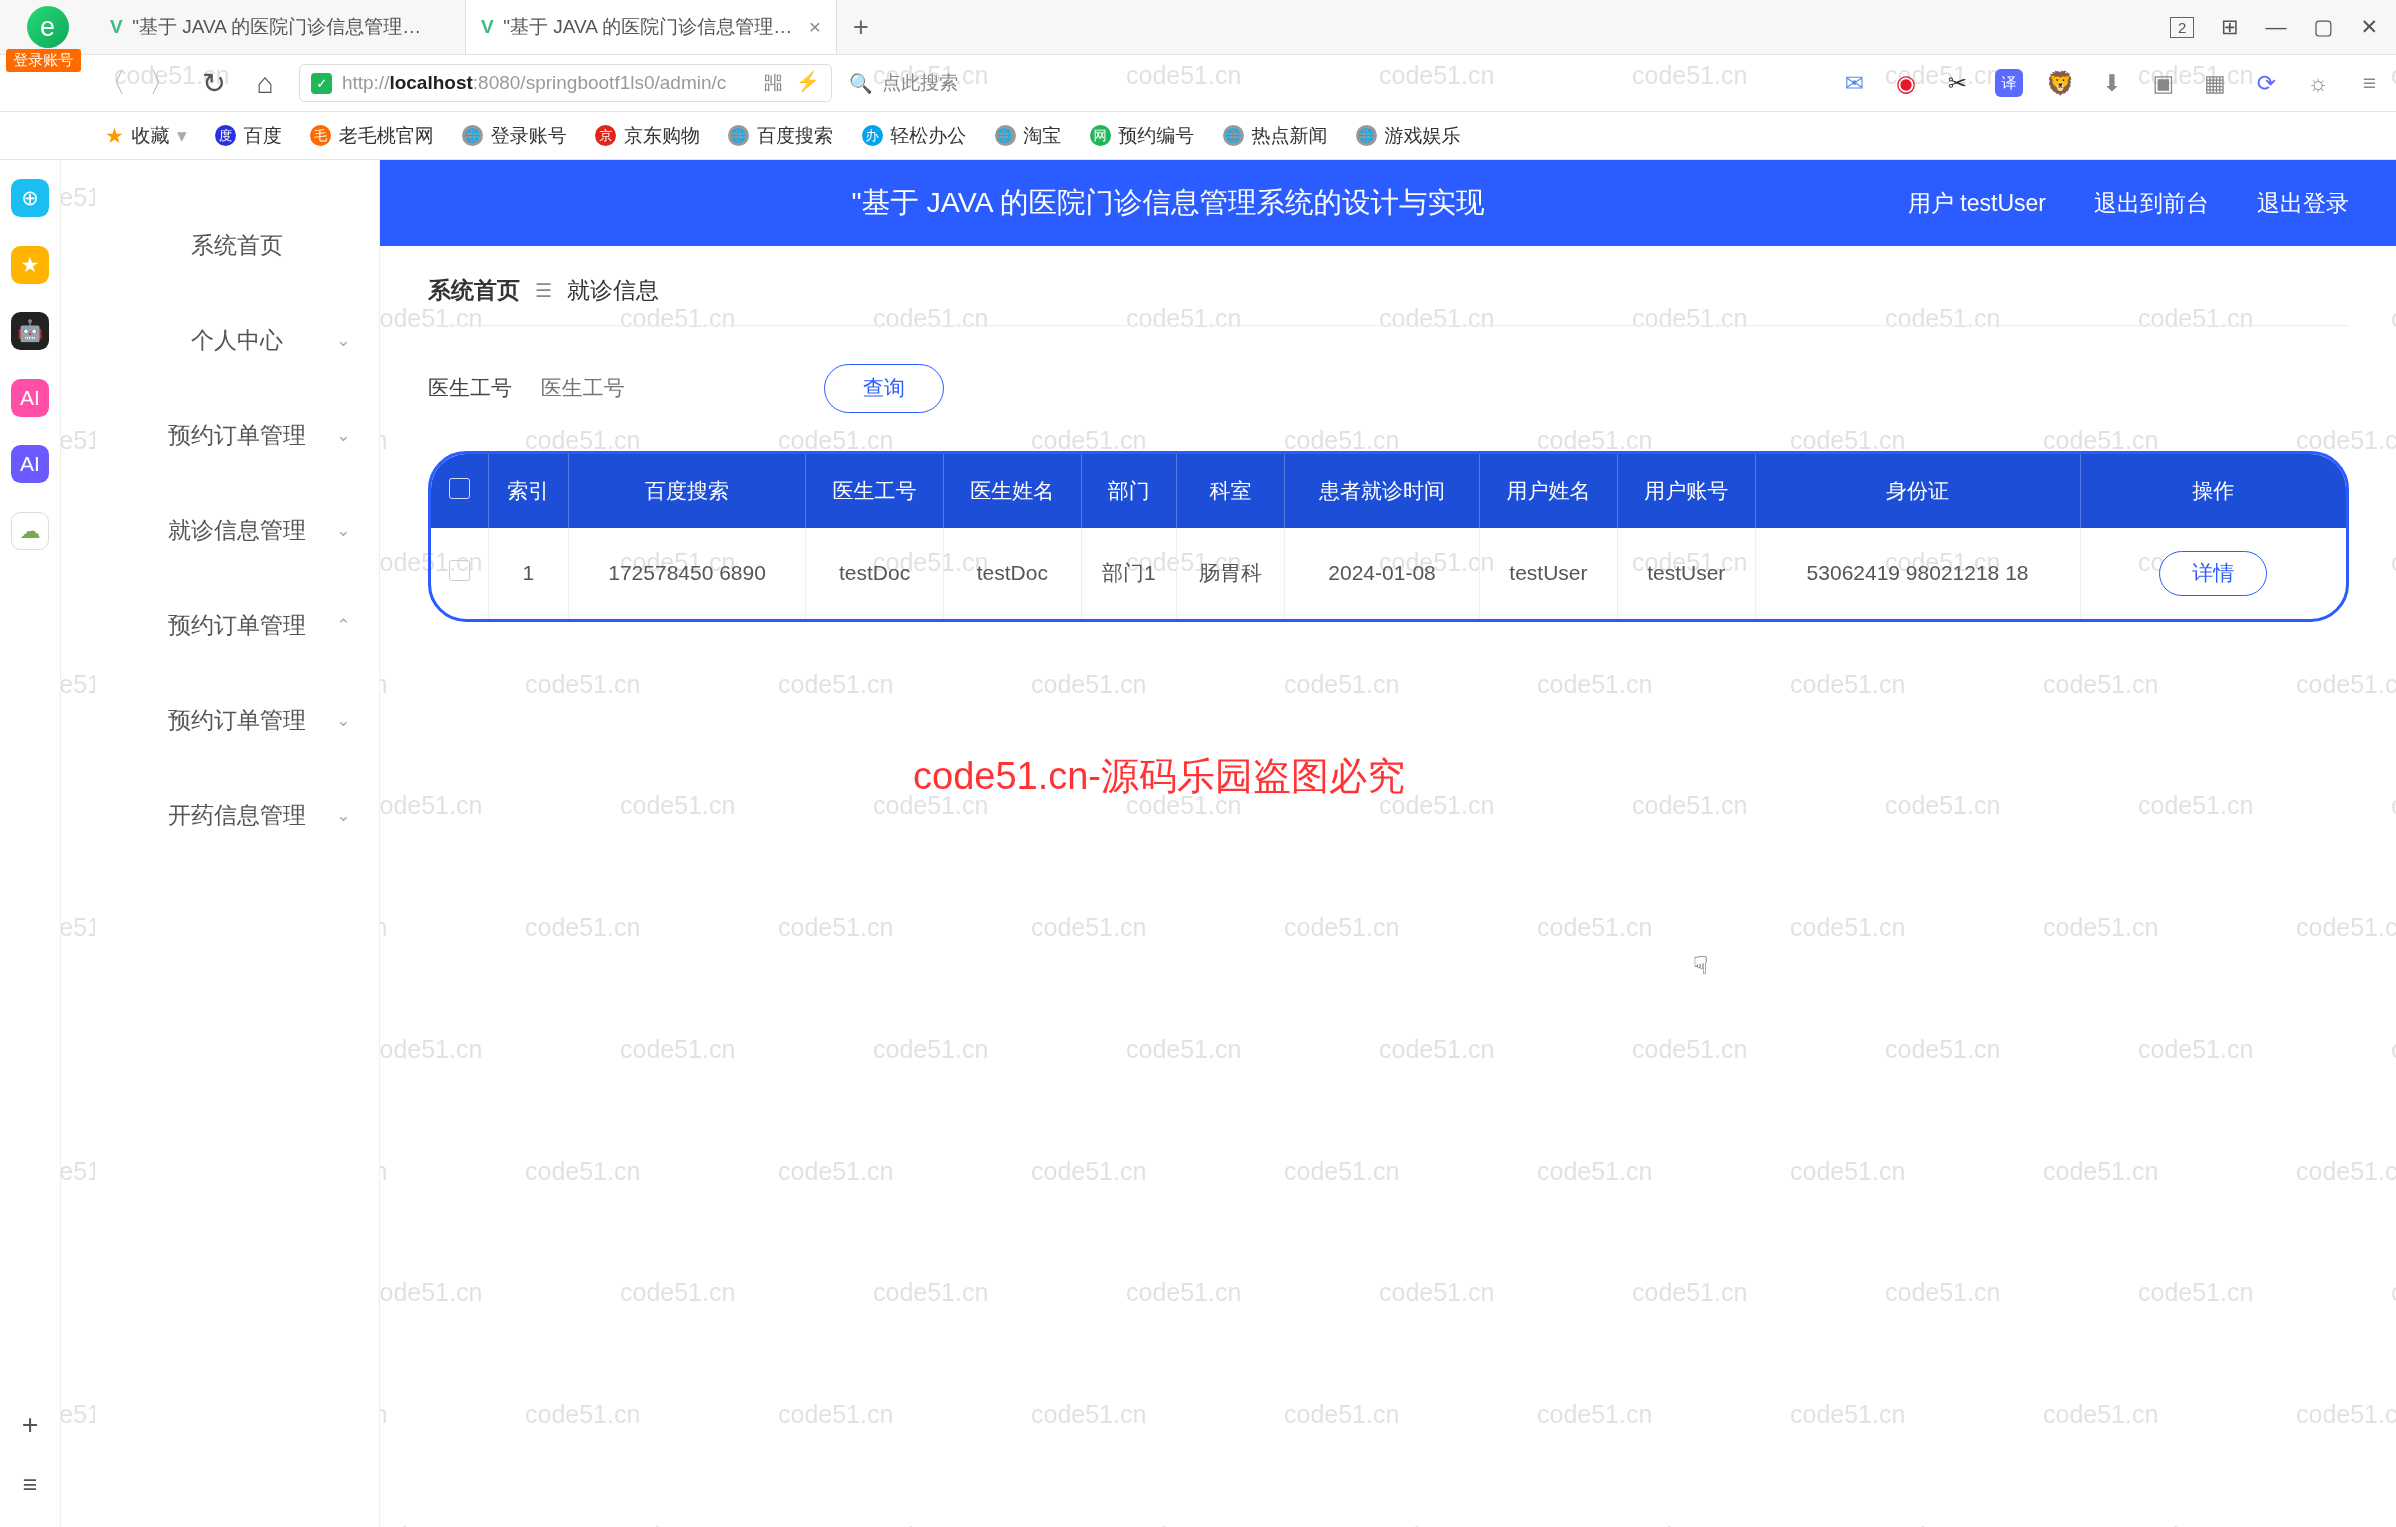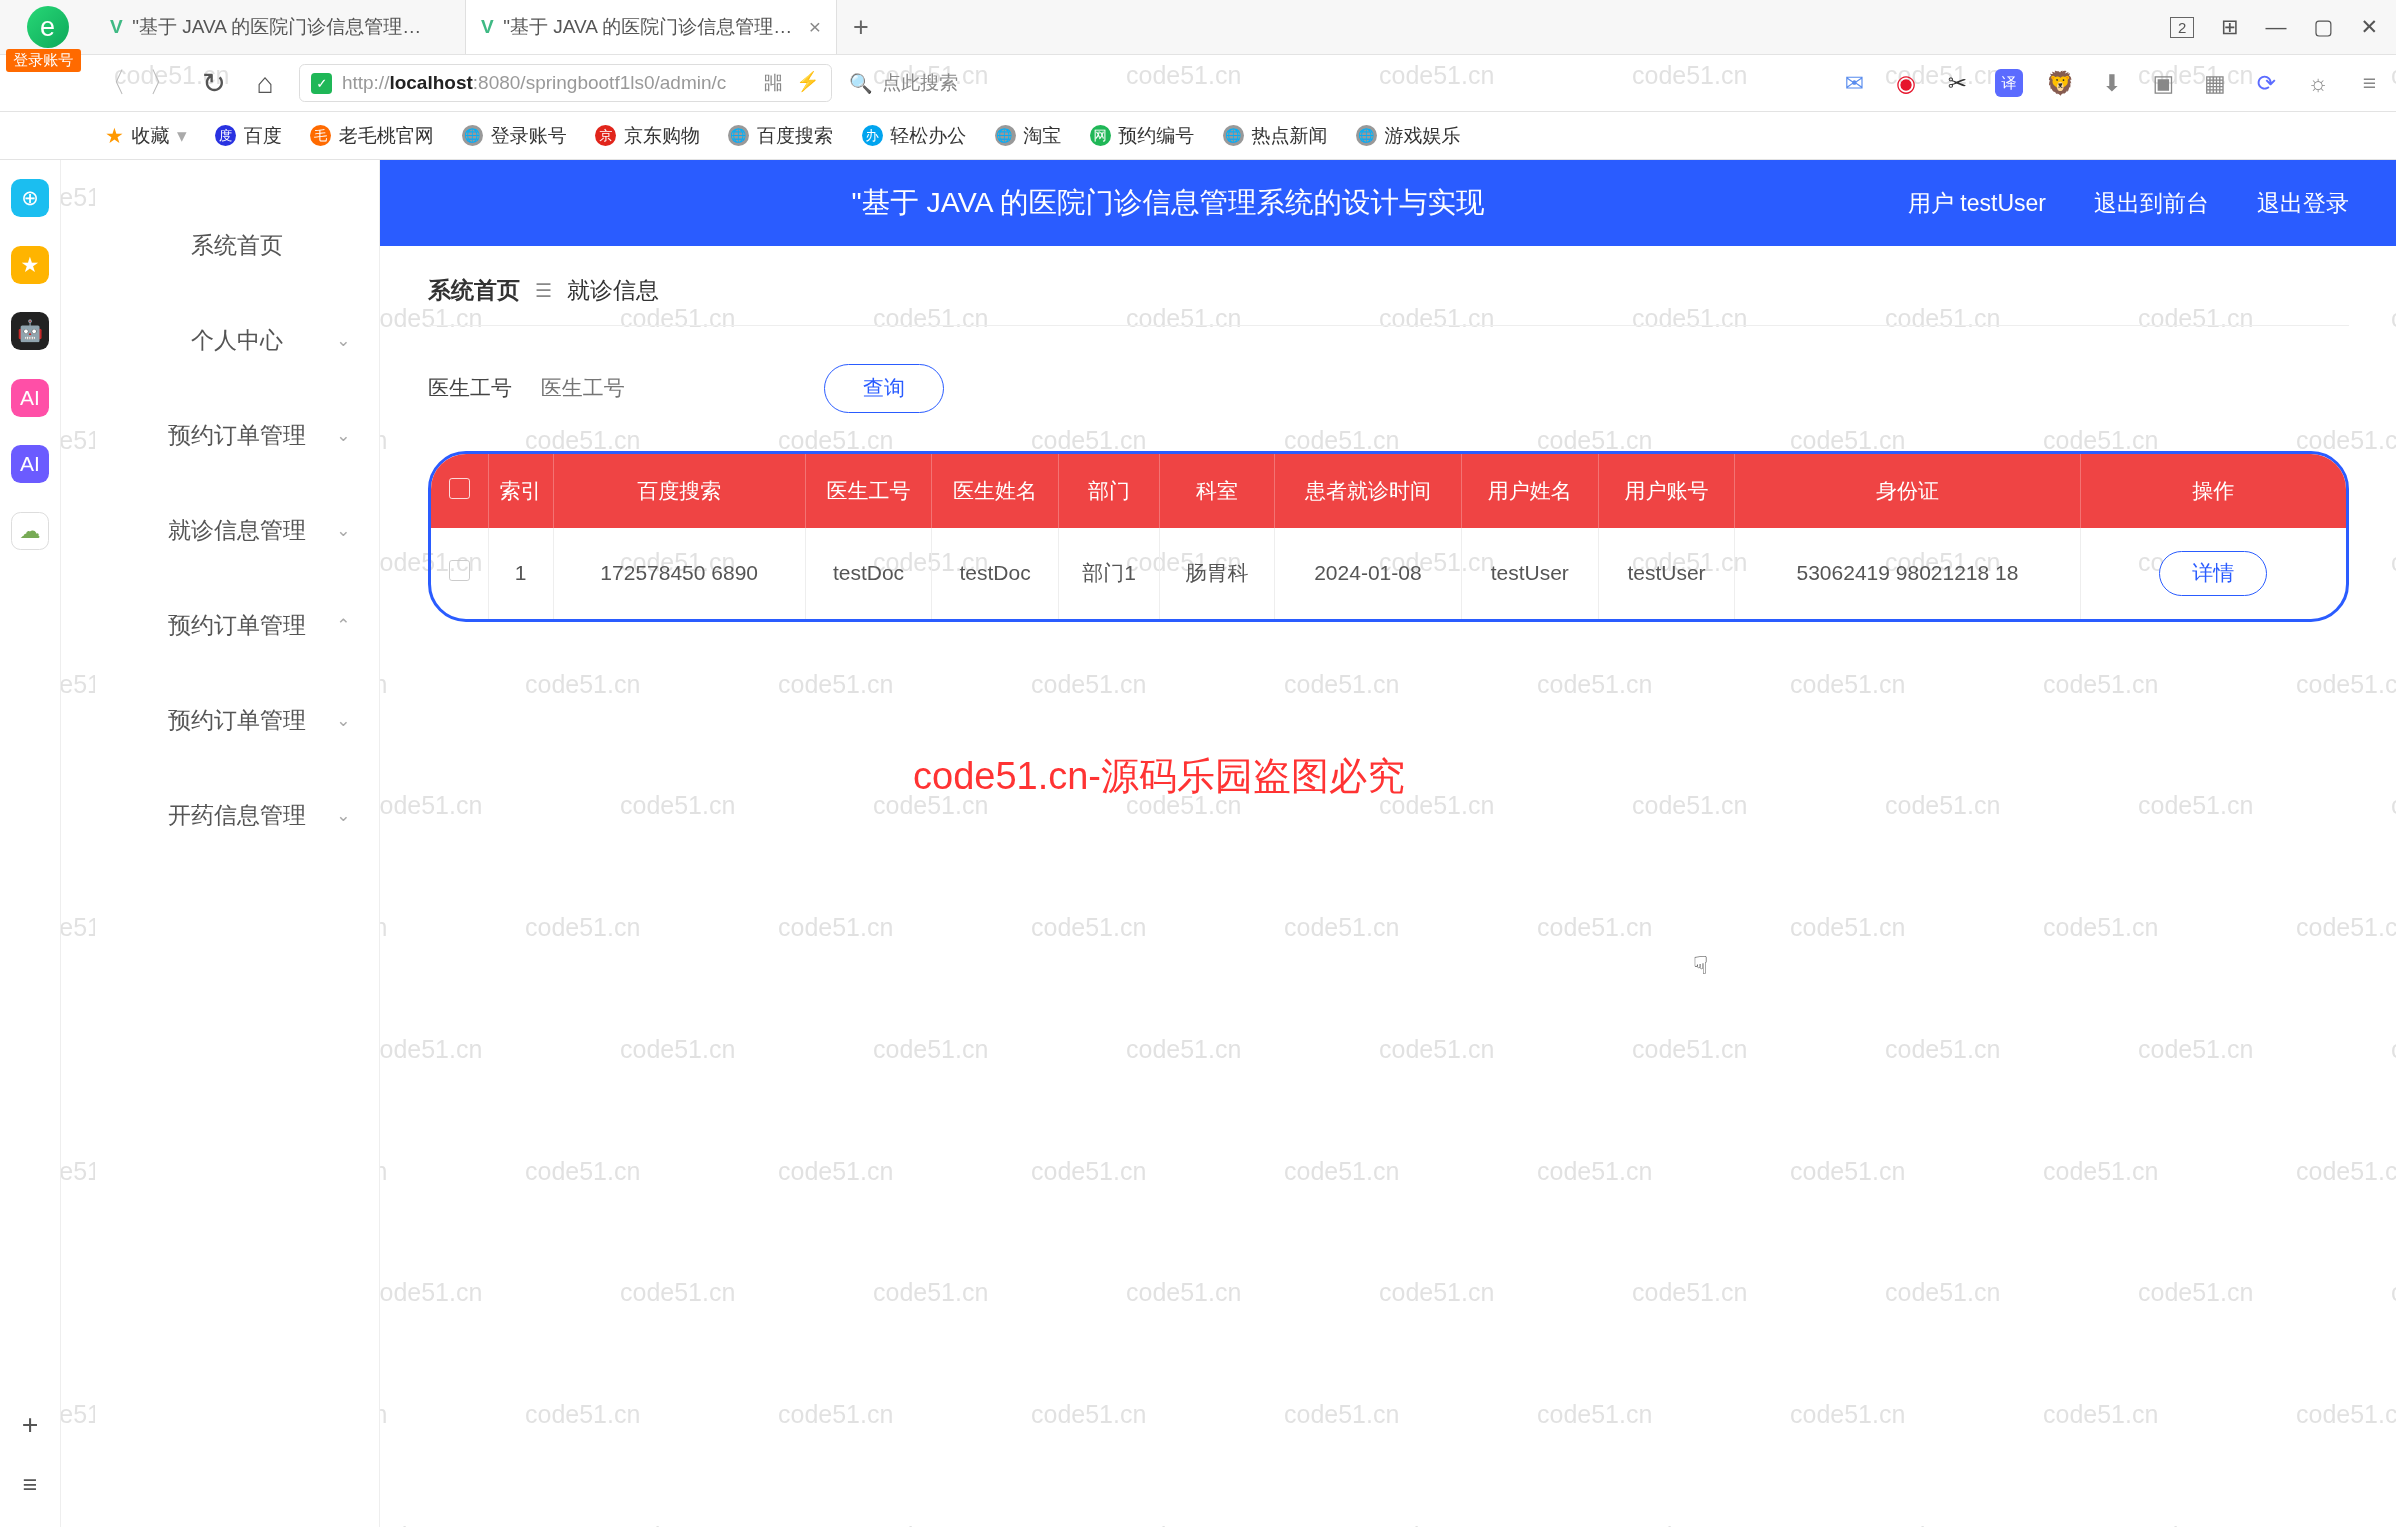--- a/index.html
+++ b/index.html
@@ -71,21 +71,21 @@
 .breadcrumb .bc-icon { color: #888; font-size: 19px; }
 
 .searchrow { display: flex; align-items: center; gap: 23px; margin: 38px 0; font-size: 21px; }
 .searchrow label { color: #444; }
 .searchrow input { border: none; border-bottom: 1px solid transparent; font-size: 21px; padding: 5.7px; width: 190px; outline: none; color: #999; }
 .query-btn { border: 1.9px solid #2a5cff; color: #2a5cff; background: #fff; border-radius: 28.5px; padding: 9.5px 38px; font-size: 21px; cursor: pointer; margin-left: 76px; }
 
 
 .table-wrap { border: 3.8px solid #2a5cff; border-radius: 38px; overflow: hidden; }
 table { width: 100%; border-collapse: collapse; }
-thead th { background: #ef4444; color: #fff; font-size: 21px; font-weight: 500; padding: 23px 1px; border-right: 1px solid rgba(255,255,255,0.25); text-align: center; }
+thead th { background: #1d4ed8; color: #fff; font-size: 21px; font-weight: 500; padding: 23px 8px; border-right: 1px solid rgba(255,255,255,0.25); text-align: center; }
 thead th:last-child { border-right: none; }
 tbody td { padding: 23px 7.6px; text-align: center; font-size: 21px; color: #555; border-right: 1px solid #eee; }
 tbody td:last-child { border-right: none; }
 .chk { width: 21px; height: 21px; border: 1.9px solid rgba(255,255,255,0.8); display: inline-block; border-radius: 2.9px; }
 .chk.body { border-color: #ccc; }
 .detail-btn { border: 1.9px solid #2a5cff; color: #2a5cff; background: #fff; border-radius: 28.5px; padding: 7.6px 32px; font-size: 21px; cursor: pointer; }
 
 .cursor-hand { position: absolute; font-size: 25px; color: #333; z-index: 60; pointer-events: none; }
 </style>
 </head>

